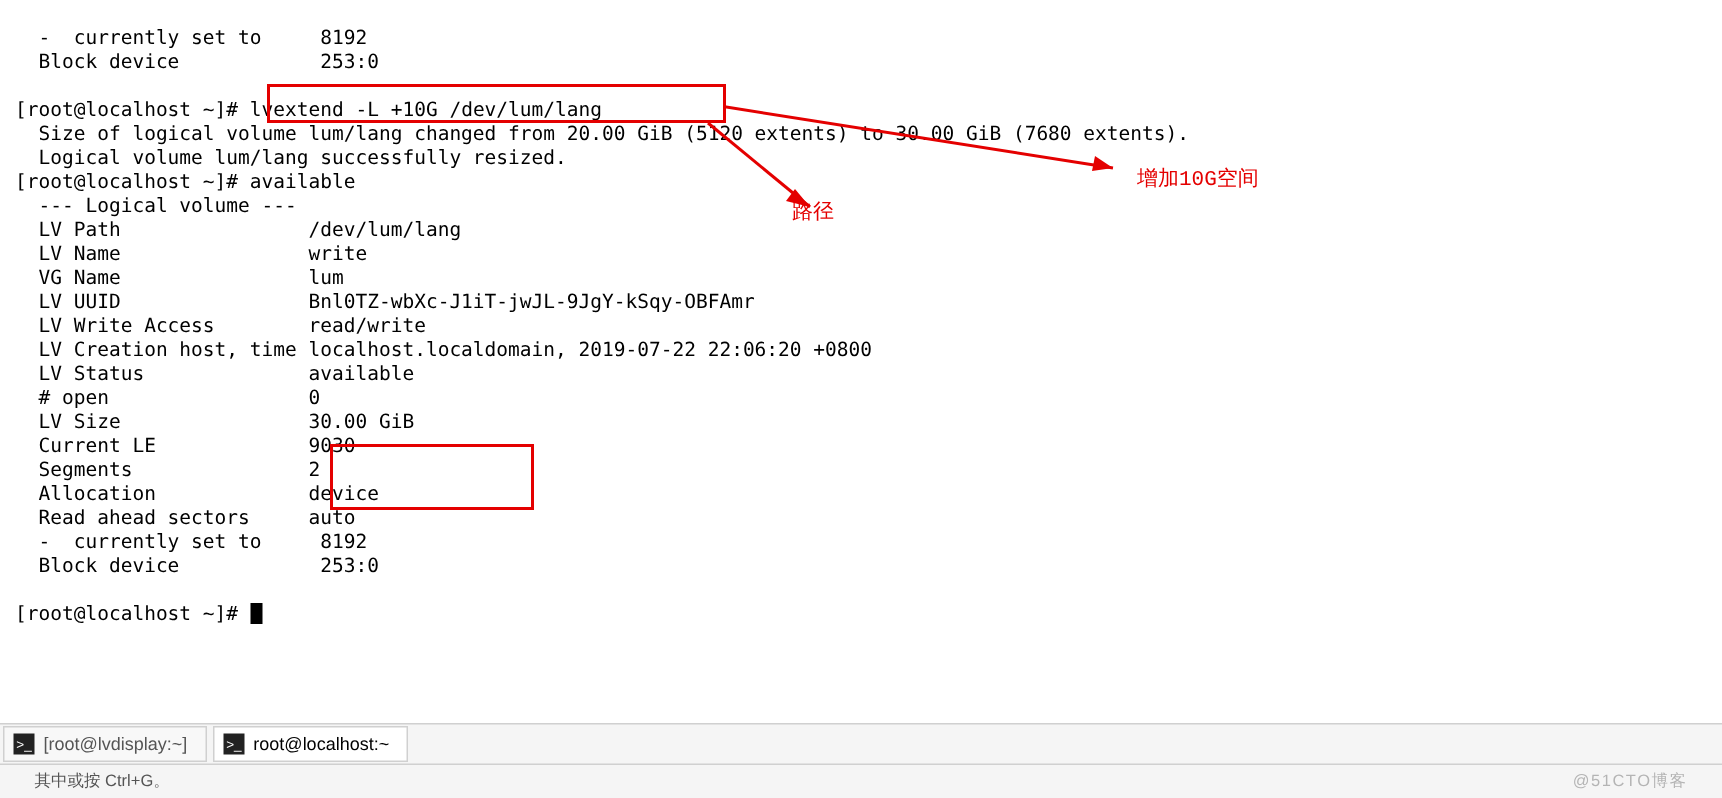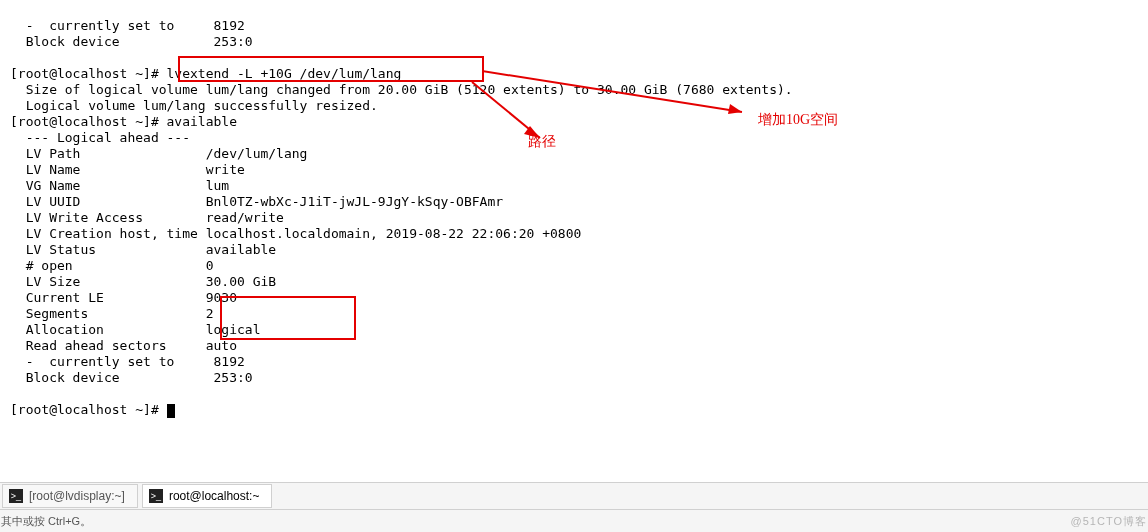--- a/index.html
+++ b/index.html
@@ -1,51 +1,51 @@
 <!DOCTYPE html>
 <html><head>
 <meta charset="utf-8">
 <style>
 html,body{margin:0;padding:0;width:1148px;height:532px;overflow:hidden;background:#fff;font-family:"DejaVu Sans Mono","Courier New",monospace;font-size:13px;color:#000;line-height:16px}
 .terminal{position:absolute;left:0;top:0;right:0;height:480px;background:#fff;border-bottom:1px solid #d0d0d0;padding:2px 0 0 10px;white-space:pre}
 .taskbar{position:absolute;left:0;right:0;top:482px;height:26px;background:#f5f5f5;border-top:1px solid #d0d0d0;border-bottom:1px solid #d0d0d0;display:flex;align-items:center}
 .tab{display:flex;align-items:center;height:22px;margin:2px;padding:0 12px 0 6px;border:1px solid #d0d0d0;background:#f8f8f8;font-family:sans-serif;font-size:12px;color:#555}
 .tab.active{background:#fff;color:#000}
 .tab-icon{width:14px;height:14px;background:#222;color:#fff;display:inline-flex;align-items:center;justify-content:center;font-size:9px;margin-right:6px}
-.statusbar{position:absolute;left:0;right:0;bottom:0;height:22px;background:#f5f5f5;display:flex;align-items:center;justify-content:space-between;padding:0 1px;font-family:sans-serif;font-size:11px;color:#555}
+.statusbar{position:absolute;left:0;right:0;bottom:0;height:22px;background:#f5f5f5;display:flex;align-items:center;justify-content:space-between;padding:0 23px;font-family:sans-serif;font-size:11px;color:#555}
 .watermark{opacity:.4;letter-spacing:1px}
 .box-red{position:absolute;border:2px solid #e40000;pointer-events:none}
-.annot{position:absolute;color:#e40000;font-family:Liberation Serif, serif;font-size:14px;pointer-events:none}
+.annot{position:absolute;color:#e40000;font-family:Liberation Mono, monospace;font-size:14px;pointer-events:none}
 .arrow{position:absolute;pointer-events:none}
 .cursor-block{display:inline-block;width:8px;height:14px;background:#000;vertical-align:middle}
 </style>
 </head>
 <body>
 
 <div class="terminal">
 <span>  -  currently set to     8192</span>
 <span>  Block device            253:0</span>
 <span></span>
 <span>[root@localhost ~]# </span><span>lvextend -L +10G /dev/lum/lang</span>
 <span>  Size of logical volume lum/lang changed from 20.00 GiB (5120 extents) to 30.00 GiB (7680 extents).</span>
 <span>  Logical volume lum/lang successfully resized.</span>
 <span>[root@localhost ~]# </span><span>available</span>
-<span>  --- Logical ahead ---</span>
+<span>  --- Logical volume ---</span>
 <span>  LV Path                /dev/lum/lang</span>
 <span>  LV Name                write</span>
 <span>  VG Name                lum</span>
 <span>  LV UUID                Bnl0TZ-wbXc-J1iT-jwJL-9JgY-kSqy-OBFAmr</span>
 <span>  LV Write Access        read/write</span>
-<span>  LV Creation host, time localhost.localdomain, 2019-08-22 22:06:20 +0800</span>
+<span>  LV Creation host, time localhost.localdomain, 2019-07-22 22:06:20 +0800</span>
 <span>  LV Status              available</span>
 <span>  # open                 0</span>
 <span>  LV Size                30.00 GiB</span>
 <span>  Current LE             9030</span>
 <span>  Segments               2</span>
-<span>  Allocation             logical</span>
+<span>  Allocation             device</span>
 <span>  Read ahead sectors     auto</span>
 <span>  -  currently set to     8192</span>
 <span>  Block device            253:0</span>
 <span></span>
 <span>[root@localhost ~]# </span><span class="cursor-block"></span>
 </div>
 
 <div class="box-red" style="left:178px;top:56px;width:302px;height:22px"></div>
 <div class="box-red" style="left:220px;top:296px;width:132px;height:40px"></div>
 

